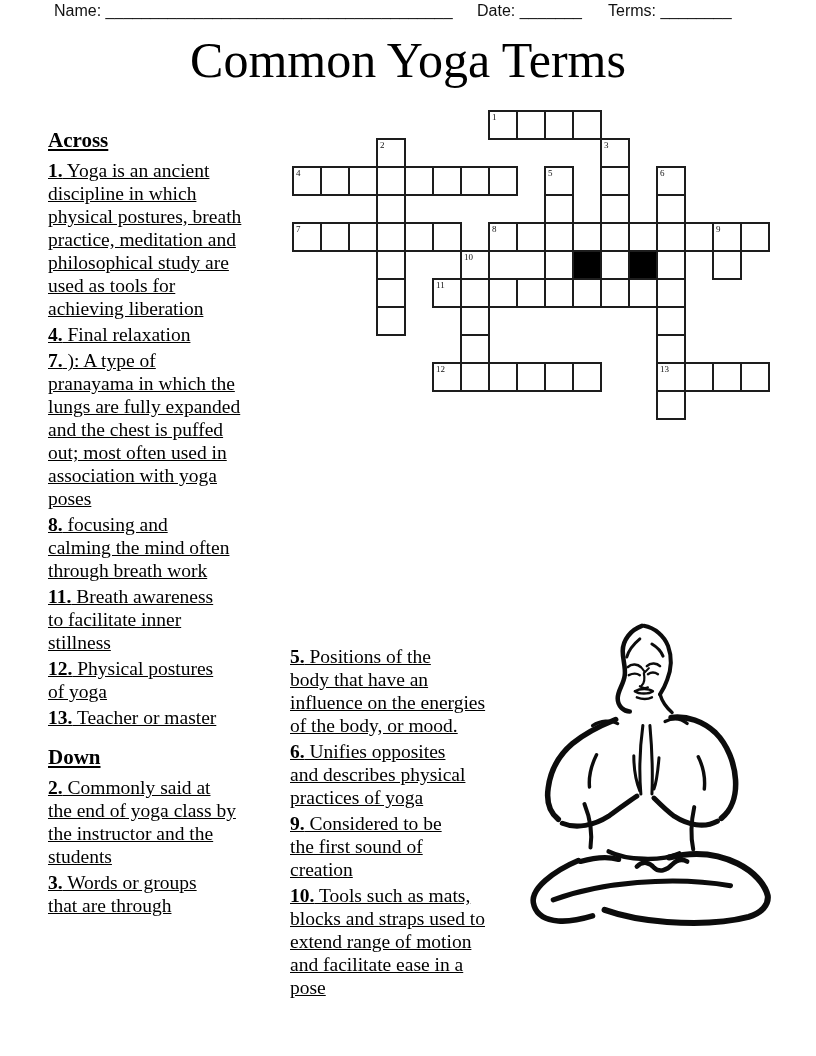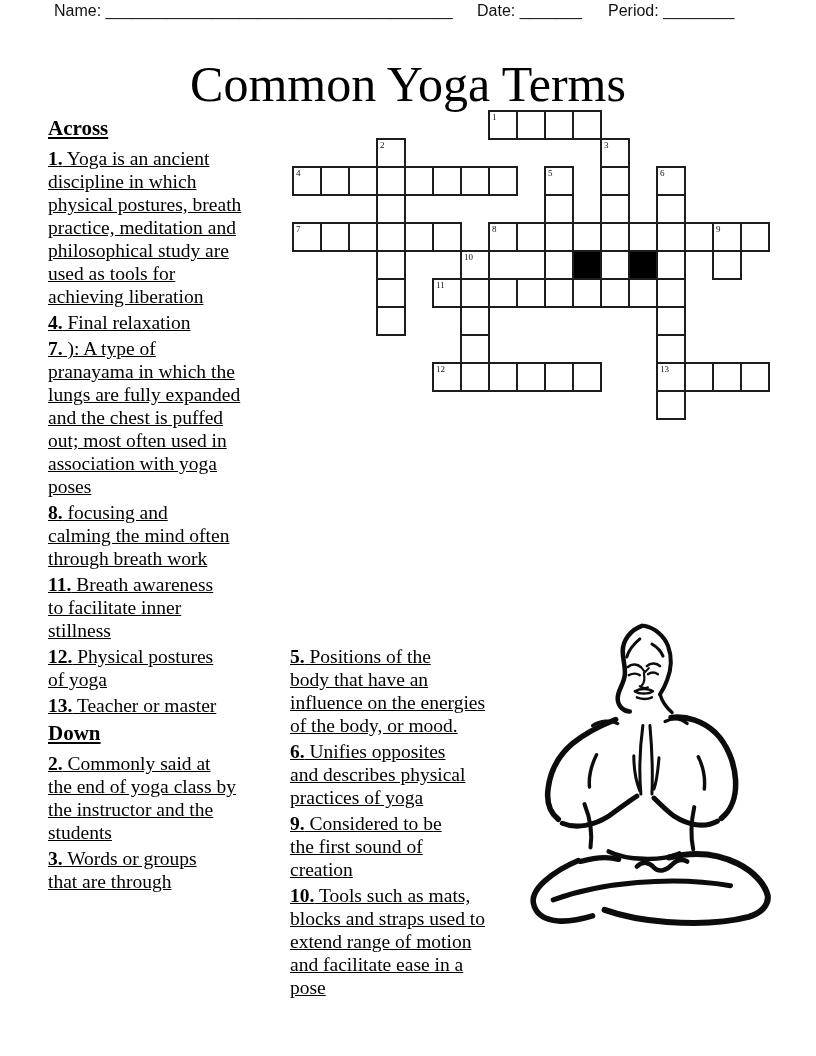--- a/index.html
+++ b/index.html
@@ -4,26 +4,26 @@
 <style>
   html,body{margin:0;padding:0;background:#fff;}
   #page{position:relative;width:816px;height:1056px;background:#ffffff;overflow:hidden;
         font-family:"Liberation Serif",serif;color:#000;}
   
   .hdr{position:absolute;top:2px;font-family:"Liberation Sans",sans-serif;font-size:16px;color:#111;white-space:nowrap;}
   #hdr-name{left:54px;} #hdr-date{left:477px;} #hdr-period{left:608px;}
   .hdr .line{letter-spacing:0;}
   
   #title{position:absolute;left:0;top:33px;width:816px;text-align:center;
-         font-size:50px;line-height:54px;font-family:"Liberation Serif",serif;color:#000;margin-top:24px;}
+         font-size:50px;line-height:54px;font-family:"Liberation Serif",serif;color:#000;}
   
   .cluecol{position:absolute;font-size:19.5px;line-height:23px;}
   #col-left{left:48px;top:112px;width:233px;}
   #col-mid{left:290px;top:601px;width:238px;margin-top:44px;}
-  .clue-heading{font-weight:bold;text-decoration:underline;font-size:21px;line-height:25px;margin:4px 0 6px 0;}
+  .clue-heading{font-weight:bold;text-decoration:underline;font-size:21px;line-height:25px;margin:16px 0 6px 0;}
   .clue{margin:0 0 3px 0;text-decoration:underline;}
   .clue .clue-num{font-weight:bold;}
   .clue .clue-text{white-space:pre-line;}
   
   #grid{position:absolute;left:292px;top:110px;width:478px;height:310px;}
   .cell{position:absolute;width:30px;height:30px;box-sizing:border-box;
         border:2px solid #1d1d1d;background:#fff;}
   .cell.black{background:#000;}
   .cellnum{position:absolute;top:0px;left:2px;font-family:"Liberation Serif",serif;
            font-size:9px;line-height:10px;color:#111;}
@@ -37,21 +37,21 @@
 
   <div class="hdr" id="hdr-name">
     <span>Name:</span>
     <span class="line">_______________________________________</span>
   </div>
   <div class="hdr" id="hdr-date">
     <span>Date:</span>
     <span class="line">_______</span>
   </div>
   <div class="hdr" id="hdr-period">
-    <span>Period:</span>
+    <span>Terms:</span>
     <span class="line">________</span>
   </div>
 
   <div id="title">Common Yoga Terms</div>
 
   <div id="grid">
       <div class="cell" style="left: 196px; top: 0px;">
         <span class="cellnum">1</span>
       </div>
       <div class="cell" style="left: 224px; top: 0px;"></div>

